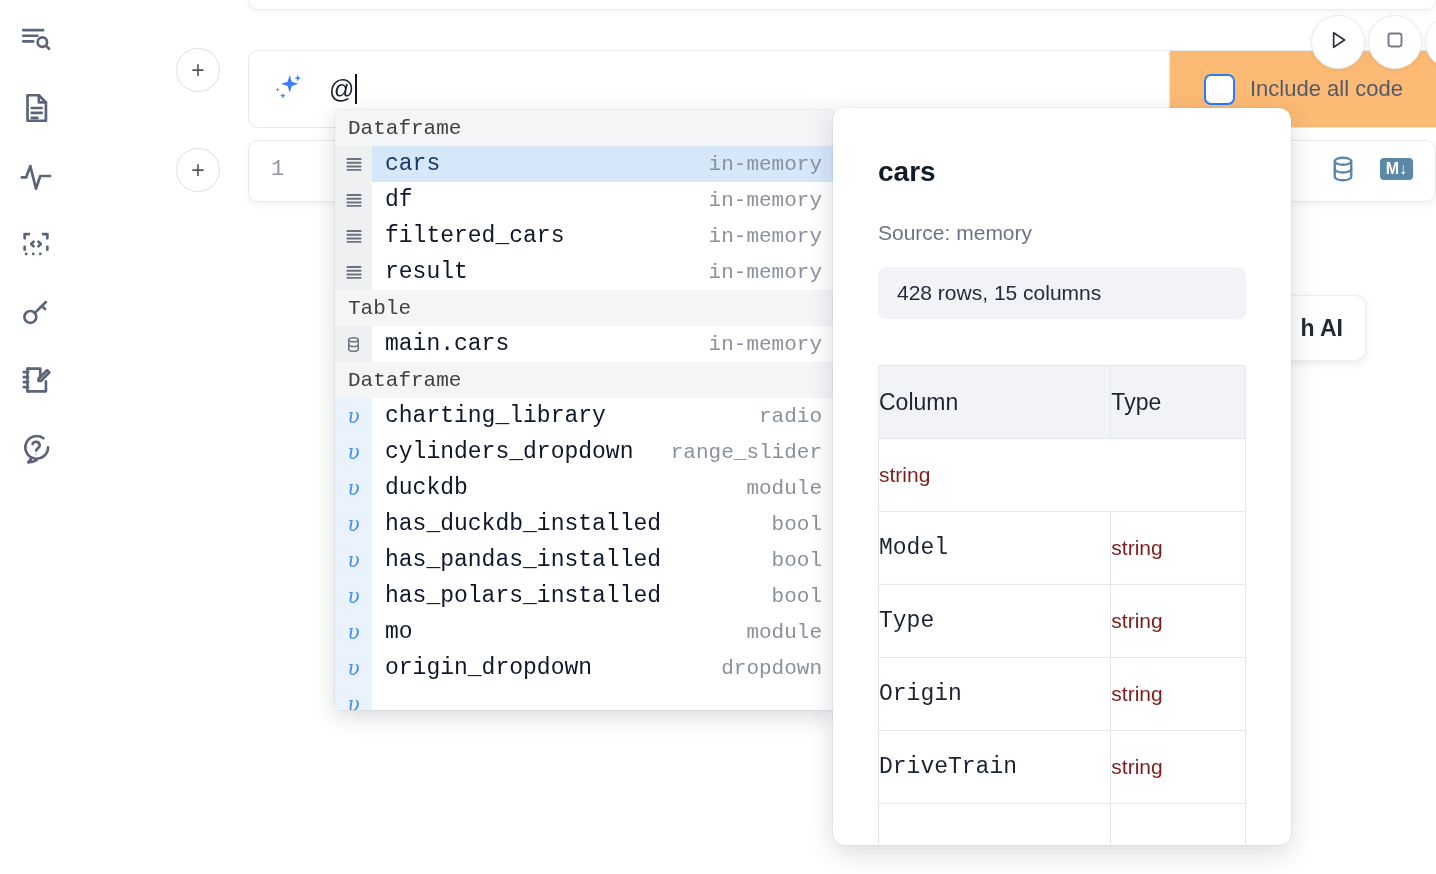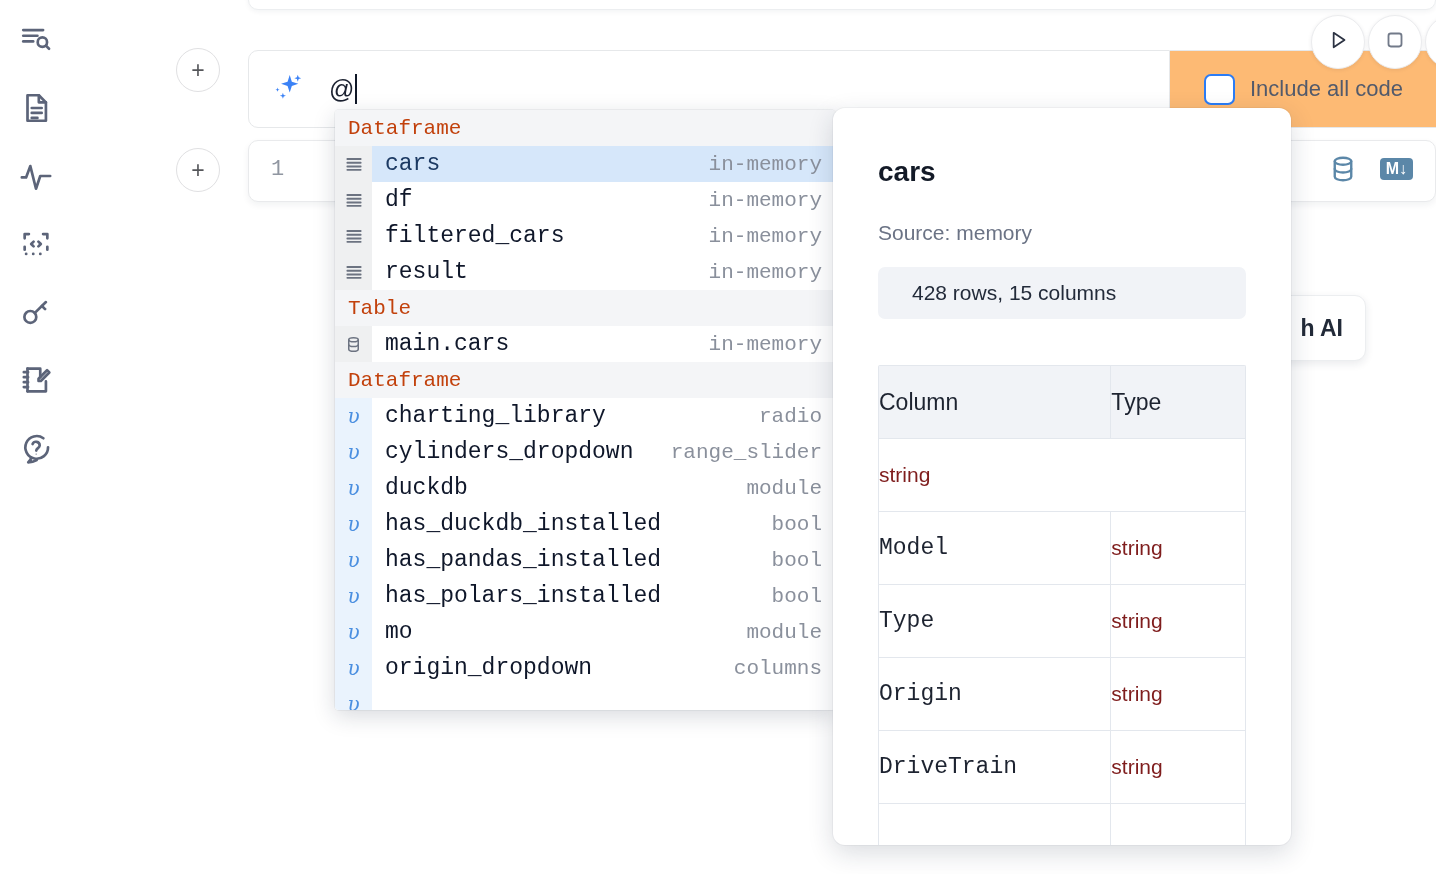--- a/index.html
+++ b/index.html
@@ -137,21 +137,21 @@
     position:absolute; left:335px; top:110px; width:500px; height:600px;
     background:#ffffff; border-radius:4px;
     box-shadow:0 6px 22px rgba(25,35,60,.17), 0 0 0 1px rgba(25,35,60,.05);
     overflow:hidden; z-index:20;
   }
   .ac-section {
     height:36px; background:#f4f5f7;
     display:flex; align-items:center;
     padding-left:13px;
     font-family:"Liberation Mono", monospace;
-    font-size:21px; color:#c2410c;
+    font-size:21px; color:#404040;
   }
   .ac-row {
     height:36px; display:flex; align-items:center;
     background:#ffffff; cursor:pointer;
   }
   .ac-row.selected { background:#d6e7fa; }
   .ac-gutter {
     width:37px; height:36px; flex:0 0 auto;
     background:#eff0f1;
     display:flex; align-items:center; justify-content:center;
@@ -185,21 +185,21 @@
   #doc-title {
     margin-top:48px;
     font-size:28px; font-weight:700; color:#131a27;
   }
   #doc-source {
     margin-top:33px; font-size:21px; color:#6b7385;
   }
   #doc-shape {
     margin-top:22px; height:52px;
     background:#f1f3f7; border-radius:7px;
-    display:flex; align-items:center; padding-left:34px;
+    display:flex; align-items:center; padding-left:19px;
     font-size:21px; color:#232b3a;
   }
   #doc-table {
     margin-top:46px;
     border:1px solid #e3e7ed; border-bottom:none;
     border-radius:2px;
     width:368px;
   }
   .doc-tr { display:flex; height:73px; border-bottom:1px solid #e3e7ed; }
   .doc-tr.head { background:#f1f3f7; }
@@ -473,21 +473,21 @@
         <span class="vglyph">υ</span>
       </div>
       <div class="ac-label">mo</div>
       <div class="ac-type">module</div>
     </div>
     <div class="ac-row">
       <div class="ac-gutter var">
         <span class="vglyph">υ</span>
       </div>
       <div class="ac-label">origin_dropdown</div>
-      <div class="ac-type">columns</div>
+      <div class="ac-type">dropdown</div>
     </div>
     <div class="ac-row">
       <div class="ac-gutter var">
         <span class="vglyph">υ</span>
       </div>
       <div class="ac-label"></div>
       <div class="ac-type"></div>
     </div>
   </div>
 

